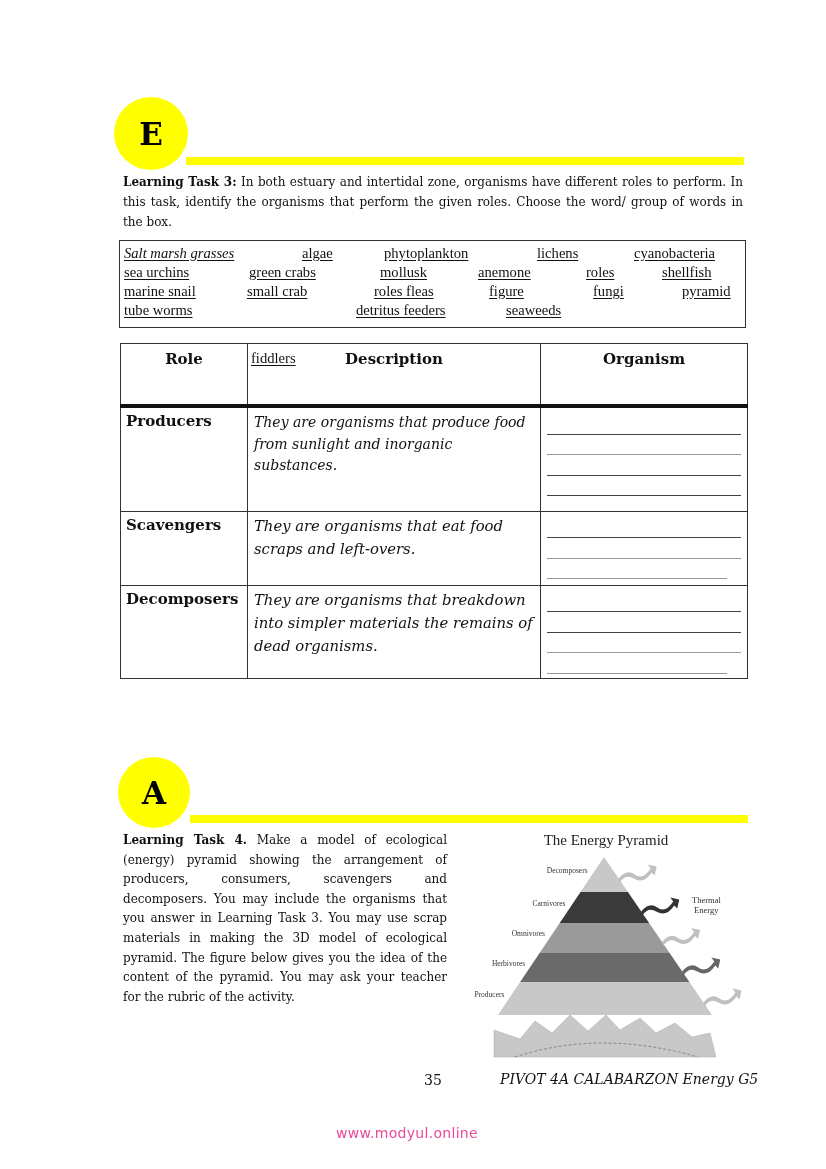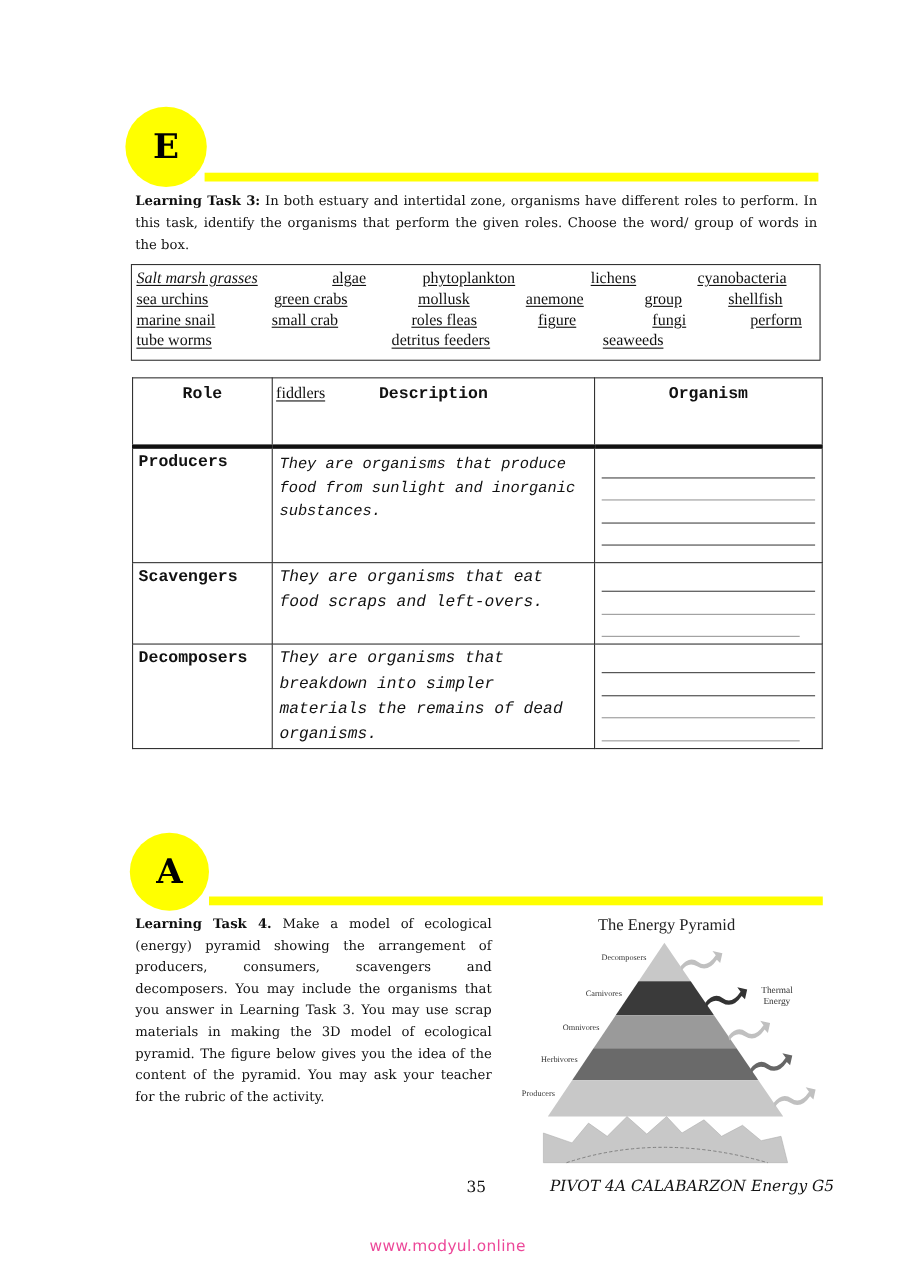--- a/index.html
+++ b/index.html
@@ -16,21 +16,21 @@
   .para b { font-weight:bold; }
 
   .wordbox { position:absolute; left:119px; top:240px; width:627px; height:88px;
              border:1.5px solid #333; box-sizing:border-box; }
   .wrow { position:absolute; left:4px; right:4px; height:19px; font-size:14.6px;
           font-family:"Liberation Serif", serif; }
   .wrow span { position:absolute; text-decoration:underline; text-underline-offset:2px; white-space:nowrap; }
 
   table.roles { position:absolute; left:120px; top:343px; width:627px; border-collapse:collapse;
                 table-layout:fixed; }
-  table.roles td, table.roles th { border:1.5px solid #333; vertical-align:top; padding:0;font-family:Liberation Mono, monospace; }
+  table.roles td, table.roles th { border:1.5px solid #333; vertical-align:top; padding:0; }
   table.roles th { font-weight:bold; font-size:15px; height:54px; padding-top:6px; text-align:center;
                    border-bottom:4px solid #111; }
   .role { font-weight:bold; font-size:15px; padding:4px 0 0 5px !important; }
   .desc { font-style:italic; font-size:14.8px; line-height:23px; padding:2px 4px 0 6px !important; }
   .desc.small { font-size:14px; line-height:21.5px; padding-top:4px !important; }
   .lines { padding:6px 6px 0 6px !important; }
   .ln { height:20.5px; border-bottom:1.2px solid #444; margin-bottom:0; box-sizing:border-box; }
   .ln.gray { border-bottom-color:#999; }
   .ln.short { width:93%; }
 
@@ -58,36 +58,36 @@
     <span style="left:178px;">algae</span>
     <span style="left:260px;">phytoplankton</span>
     <span style="left:413px;">lichens</span>
     <span style="left:510px;">cyanobacteria</span>
   </div>
   <div class="wrow" style="top:23px;">
     <span style="left:0px;">sea urchins</span>
     <span style="left:125px;">green crabs</span>
     <span style="left:256px;">mollusk</span>
     <span style="left:354px;">anemone</span>
-    <span style="left:462px;">group</span>
+    <span style="left:462px;">roles</span>
     <span style="left:538px;">shellfish</span>
   </div>
   <div class="wrow" style="top:42px;">
     <span style="left:0px;">marine snail</span>
     <span style="left:123px;">small crab</span>
     <span style="left:250px;">roles fleas</span>
     <span style="left:365px;">figure</span>
     <span style="left:469px;">fungi</span>
-    <span style="left:558px;">perform</span>
+    <span style="left:558px;">pyramid</span>
   </div>
   <div class="wrow" style="top:61px;">
     <span style="left:0px;">tube worms</span>
     <span style="left:127px;margin-top:48px;">fiddlers</span>
     <span style="left:232px;">detritus feeders</span>
-    <span style="left:382px;margin-left:42px;">seaweeds</span>
+    <span style="left:382px;">seaweeds</span>
   </div>
 </div>
 
 <table class="roles">
   <colgroup>
       <col style="width:127px">
       <col style="width:293px">
       <col style="width:207px">
     </colgroup>
   <tbody>

